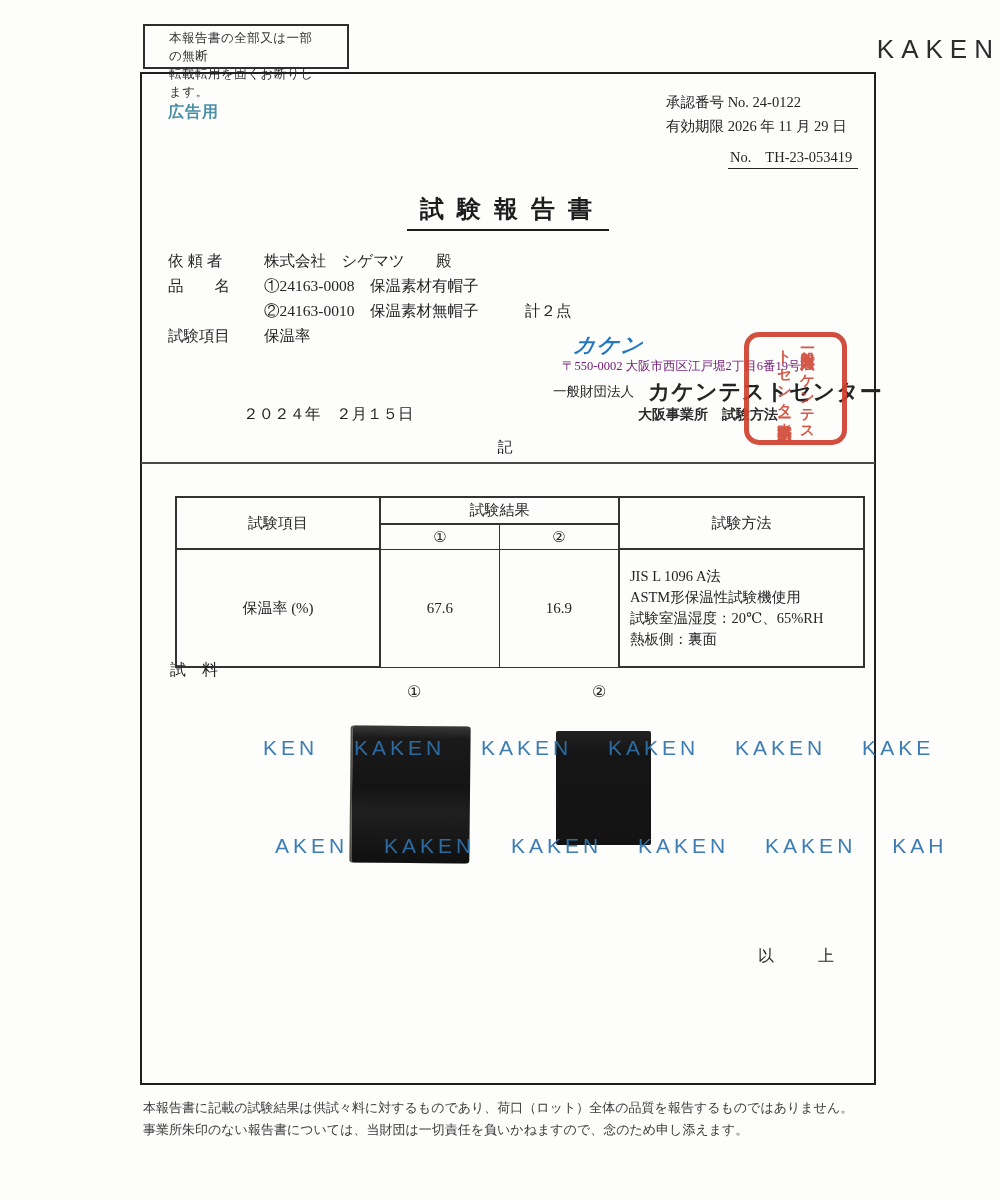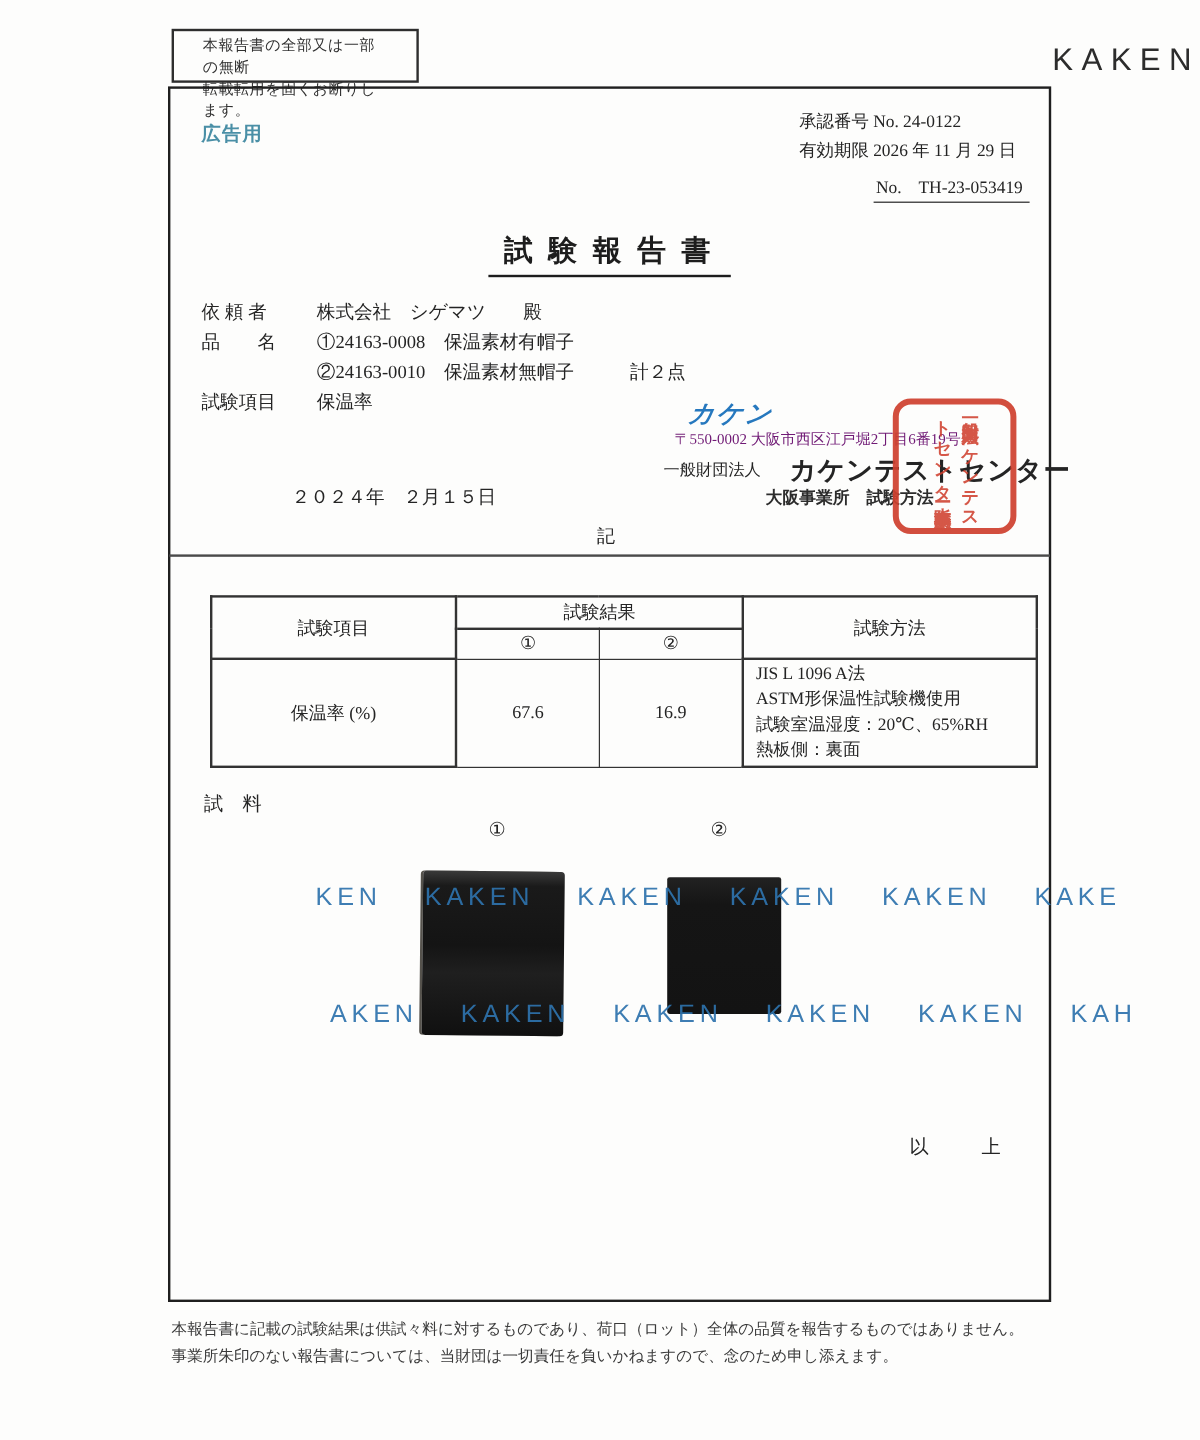--- a/index.html
+++ b/index.html
@@ -55,21 +55,21 @@
 
   
   .org-logo {
     position: absolute; left: 574px; top: 331px;
     font-family: "Liberation Sans", "DejaVu Sans", sans-serif;
     font-size: 21px; font-weight: bold; font-style: italic; color: #2678be;
     transform: skewX(-8deg); letter-spacing: 2px;
   }
   .org-postal { position: absolute; left: 562px; top: 358px; font-size: 12.5px; color: #701a75; }
   .org-name { position: absolute; left: 553px; top: 377px; color: #242424; white-space: nowrap; }
-  .org-name .entity { font-size: 13.5px; margin-right: 24px; vertical-align: 3px; }
+  .org-name .entity { font-size: 13.5px; margin-right: 14px; vertical-align: 3px; }
   .org-name .center-name { font-family: "Liberation Sans", "DejaVu Sans", sans-serif; font-size: 22px; font-weight: 600; letter-spacing: 1px; }
   .org-office { position: absolute; left: 638px; top: 406px; font-family: "Liberation Sans", "DejaVu Sans", sans-serif; font-size: 14px; font-weight: 600; color: #2c2c2c; }
 
   .seal {
     position: absolute; left: 744px; top: 332px; width: 103px; height: 113px;
     border: 5px solid #cf402e; border-radius: 15px; padding: 3px 2px;
     display: flex; justify-content: center; opacity: 0.92; background: transparent;
   }
   .seal-cols { writing-mode: vertical-rl; font-size: 14.5px; font-weight: bold; color: #cf402e;
     line-height: 23px; letter-spacing: 1px; opacity: 0.95; }
@@ -81,21 +81,21 @@
   table.results {
     position: absolute; left: 175px; top: 496px; width: 690px;
     border-collapse: collapse; font-size: 15px; color: #242424;
   }
   table.results th, table.results td { border: 1px solid #333; text-align: center; font-weight: normal; }
   table.results .outer { border-width: 2px; }
   table.results thead tr:nth-child(1) th { height: 27px; }
   table.results thead tr:nth-child(2) th { height: 25px; }
   table.results tbody td { height: 84px; }
   td.method, th.method-h { width: 246px; }
-  .method-lines { text-align: left; padding: 2px 10px; font-size: 14.5px; line-height: 21px; }
+  .method-lines { text-align: left; padding: 16px 10px; font-size: 14.5px; line-height: 21px; }
   .item-cell { width: 205px; }
   .res-cell { width: 120px; }
 
   
   .samples-label { position: absolute; left: 170px; top: 660px; font-size: 16px; color: #242424; }
   .sample-num { position: absolute; font-size: 16px; color: #242424; }
   .sample-num.n1 { left: 407px; top: 682px; }
   .sample-num.n2 { left: 592px; top: 682px; }
 
   .watermark {

